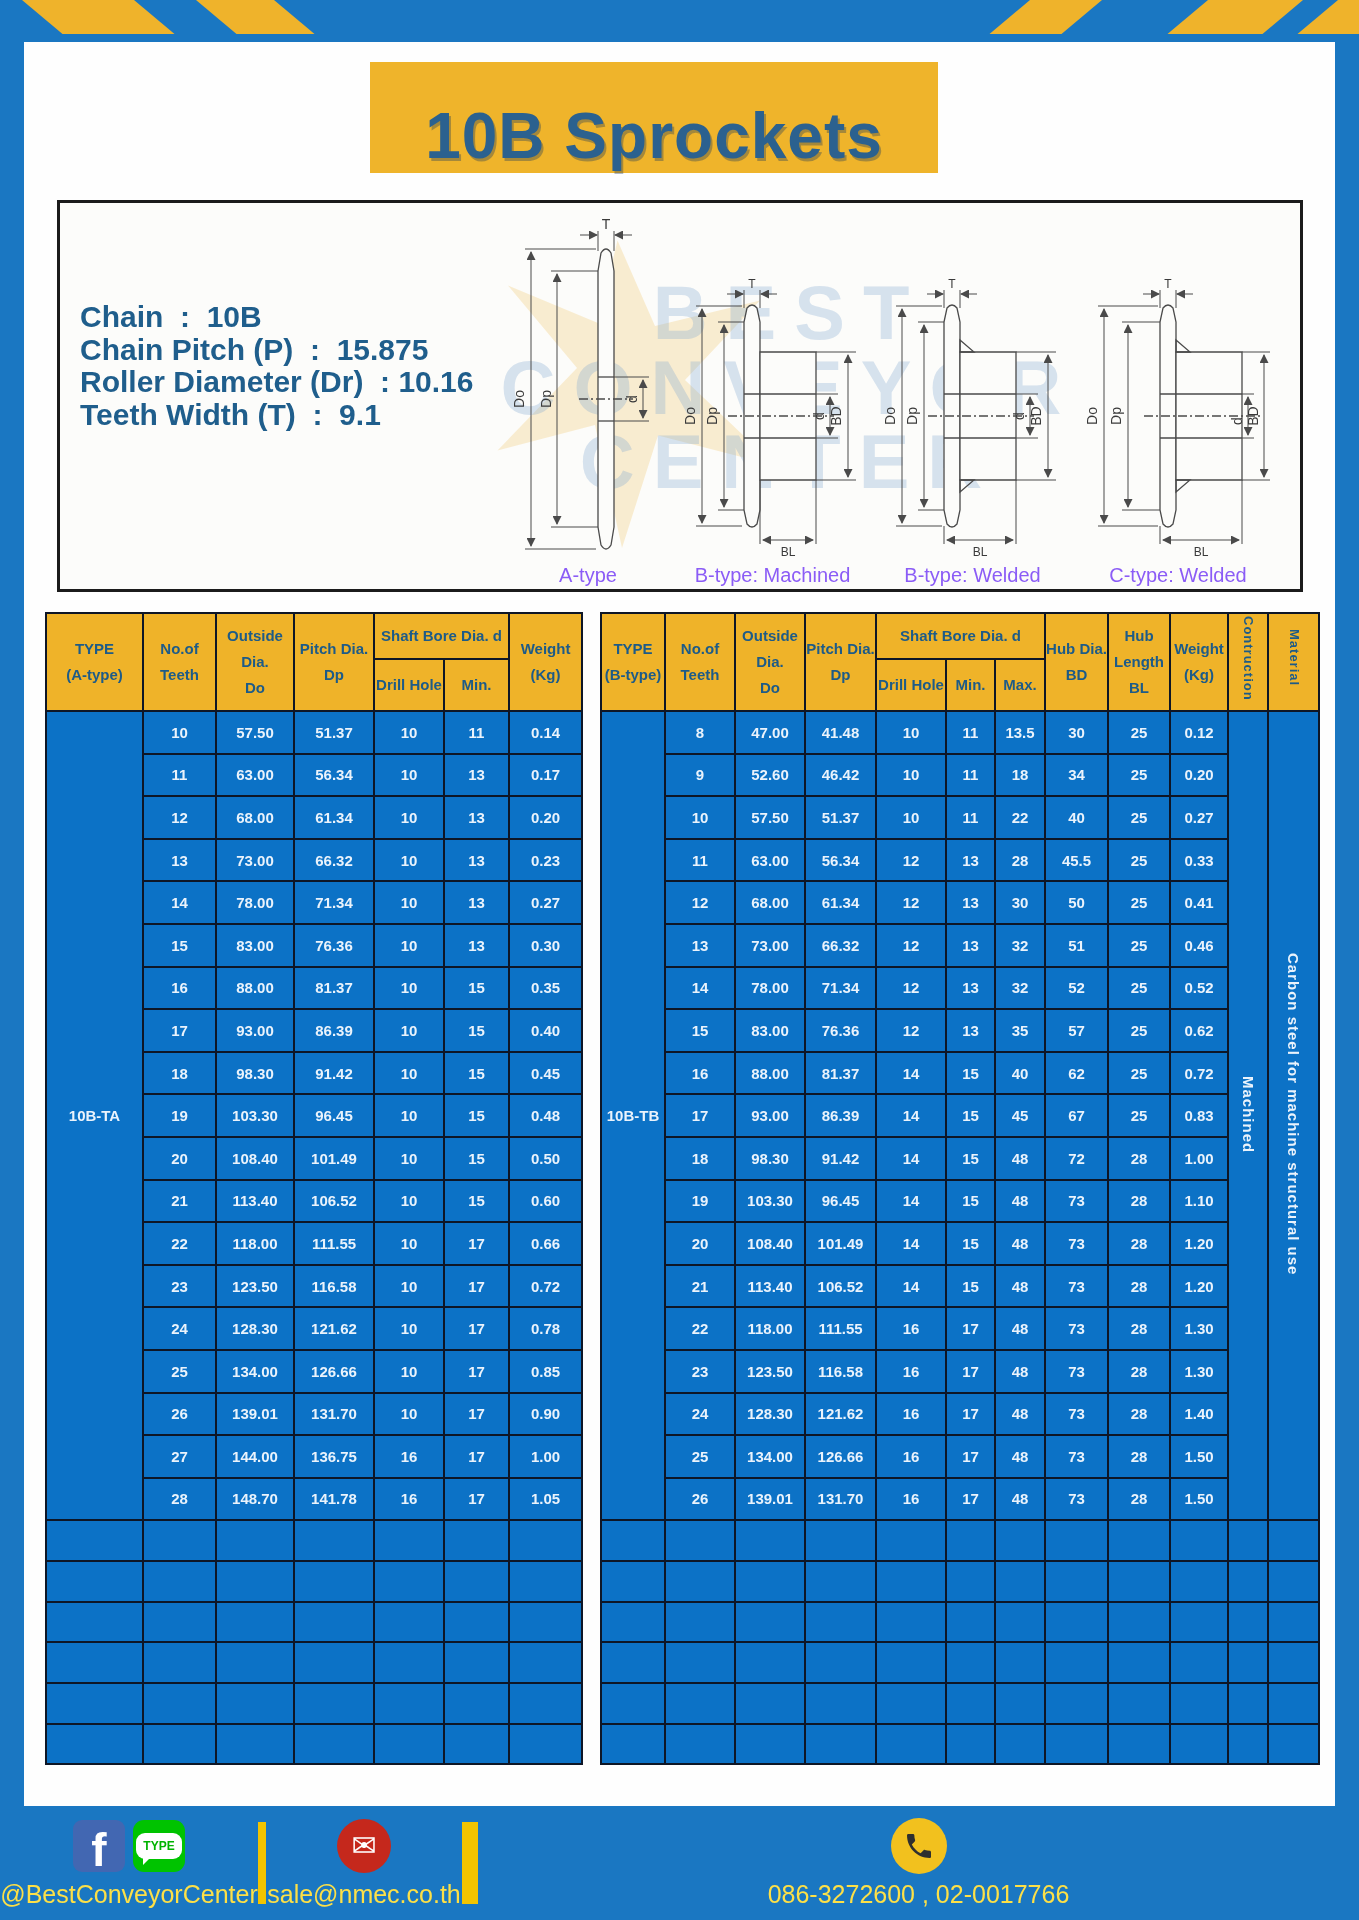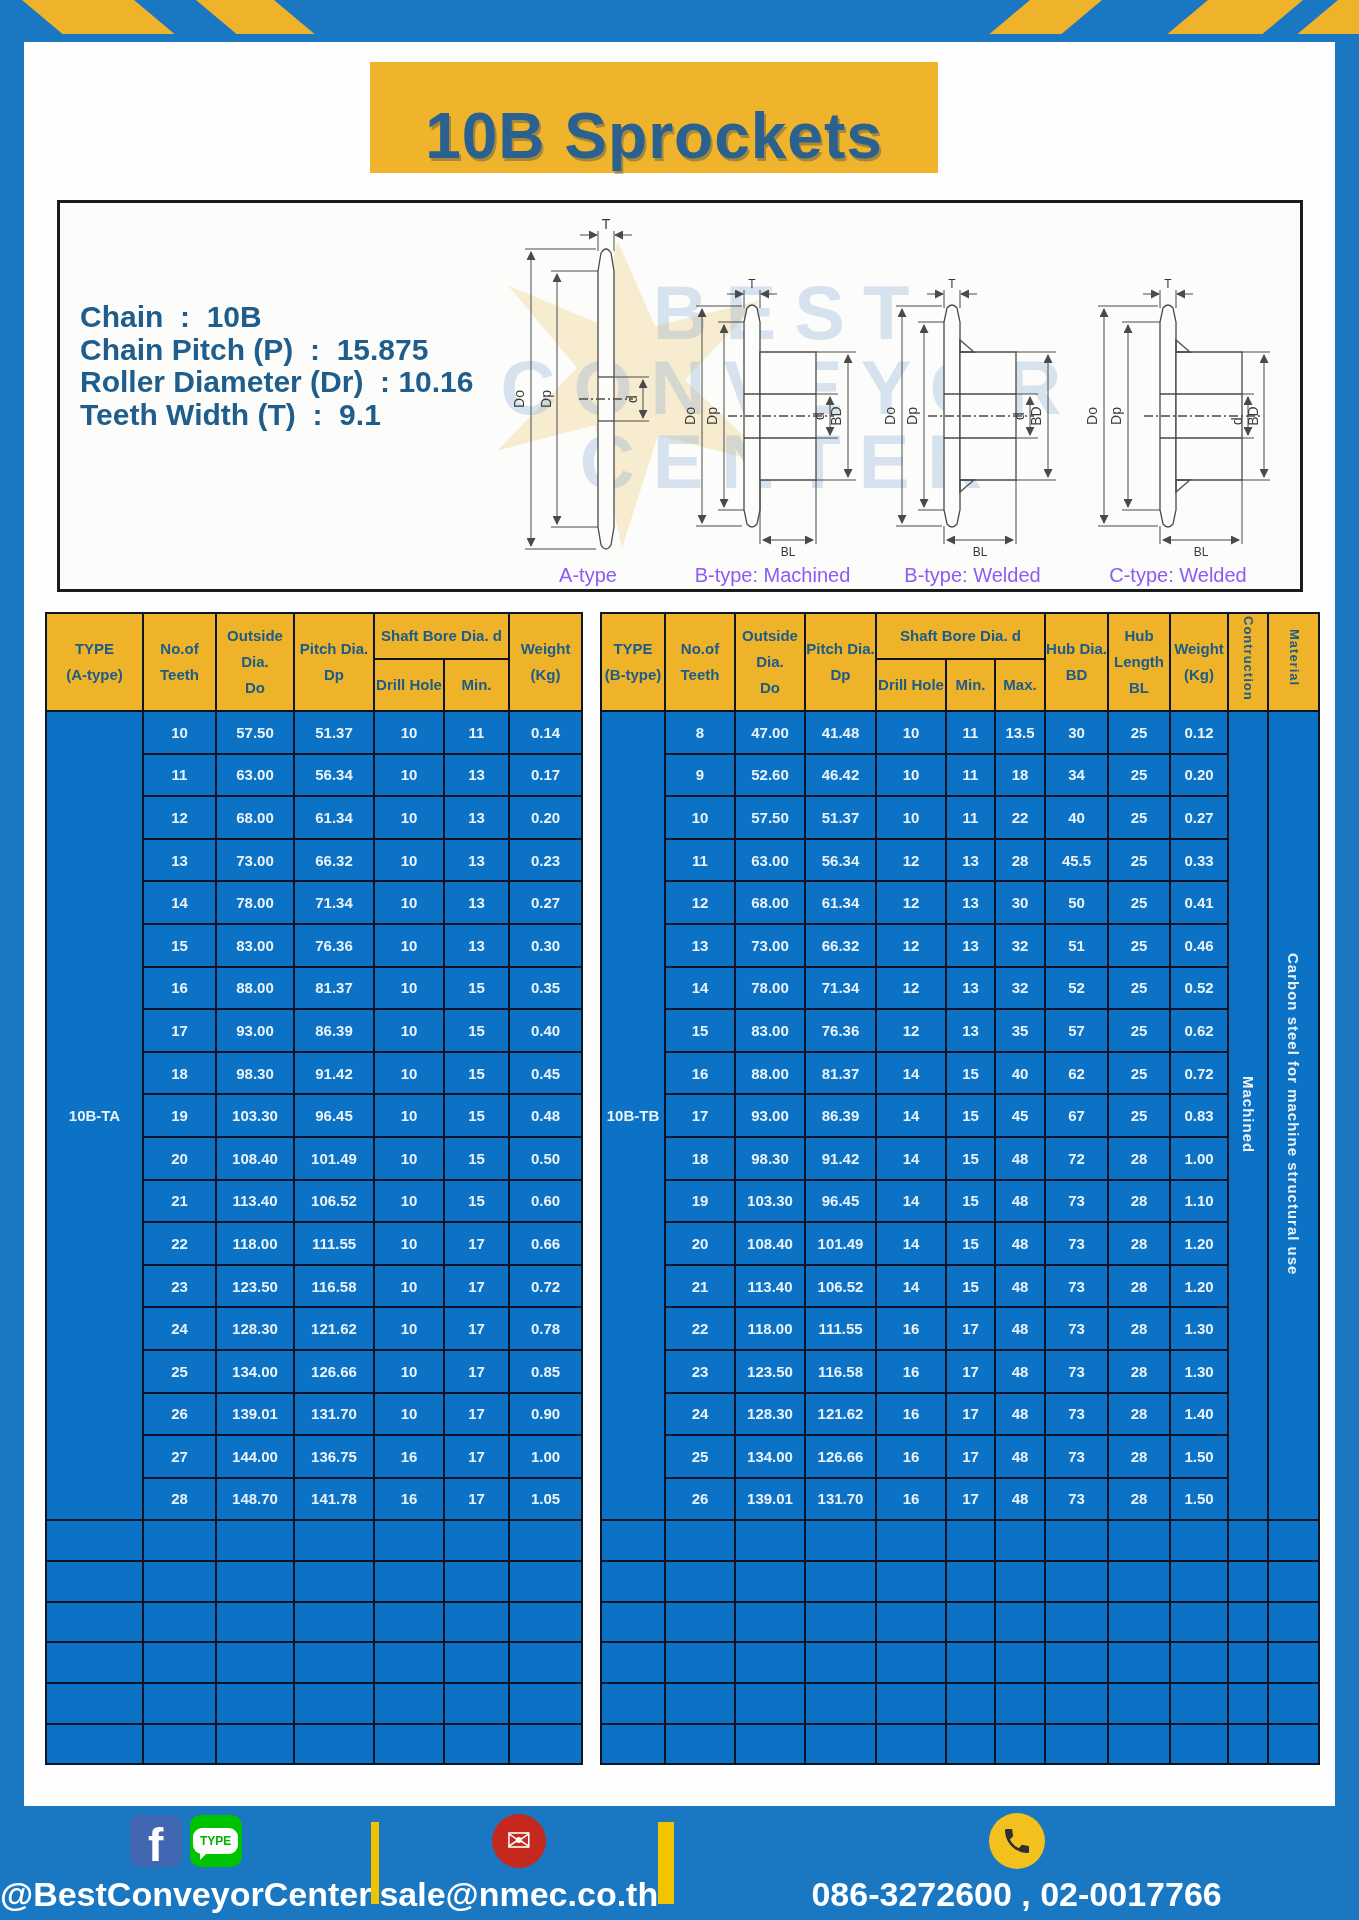--- a/index.html
+++ b/index.html
@@ -36,21 +36,21 @@
   tr.hdr-top th{height:44px;}
   tr.hdr-sub th{height:50px;}
   tr.data-row{height:42.6px;}
   tr.empty-row{height:40.7px;}
   .vtext{writing-mode:vertical-rl;display:inline-block;letter-spacing:1px;}
   th .vtext{font-size:13px;}
   td .vtext{font-size:15px;}
   
   #footer{position:absolute;left:0;top:1806px;width:1359px;height:114px;display:flex;align-items:center;}
   .f-item{display:flex;flex-direction:column;align-items:center;justify-content:center;gap:6px;}
-  .f-text{color:#ffffff;font-size:34px;font-weight:bold;white-space:nowrap;}
+  .f-text{color:#fde047;font-size:25px;font-weight:normal;white-space:nowrap;}
   .f-div{width:8px;height:82px;background:#F2C400;}
   .f-icons{display:flex;gap:8px;align-items:center;height:56px;}
   .fb-icon{width:52px;height:52px;background:#4267B2;border-radius:9px;color:#fff;font-size:46px;
     font-weight:bold;text-align:center;line-height:60px;overflow:hidden;}
   .line-icon{width:52px;height:52px;background:#00C300;border-radius:11px;display:flex;align-items:center;justify-content:center;position:relative;}
   .line-bubble{background:#fff;border-radius:9px;padding:6px 7px;color:#00B300;font-size:12px;font-weight:bold;position:relative;}
   .line-bubble::after{content:"";position:absolute;left:7px;bottom:-6px;border:4px solid transparent;border-top-color:#fff;border-left-color:#fff;}
   .mail-icon{width:54px;height:54px;background:#C5281C;border-radius:50%;display:flex;align-items:center;justify-content:center;
     color:#fff;font-size:30px;}
   .globe-wrap{width:56px;height:56px;}

